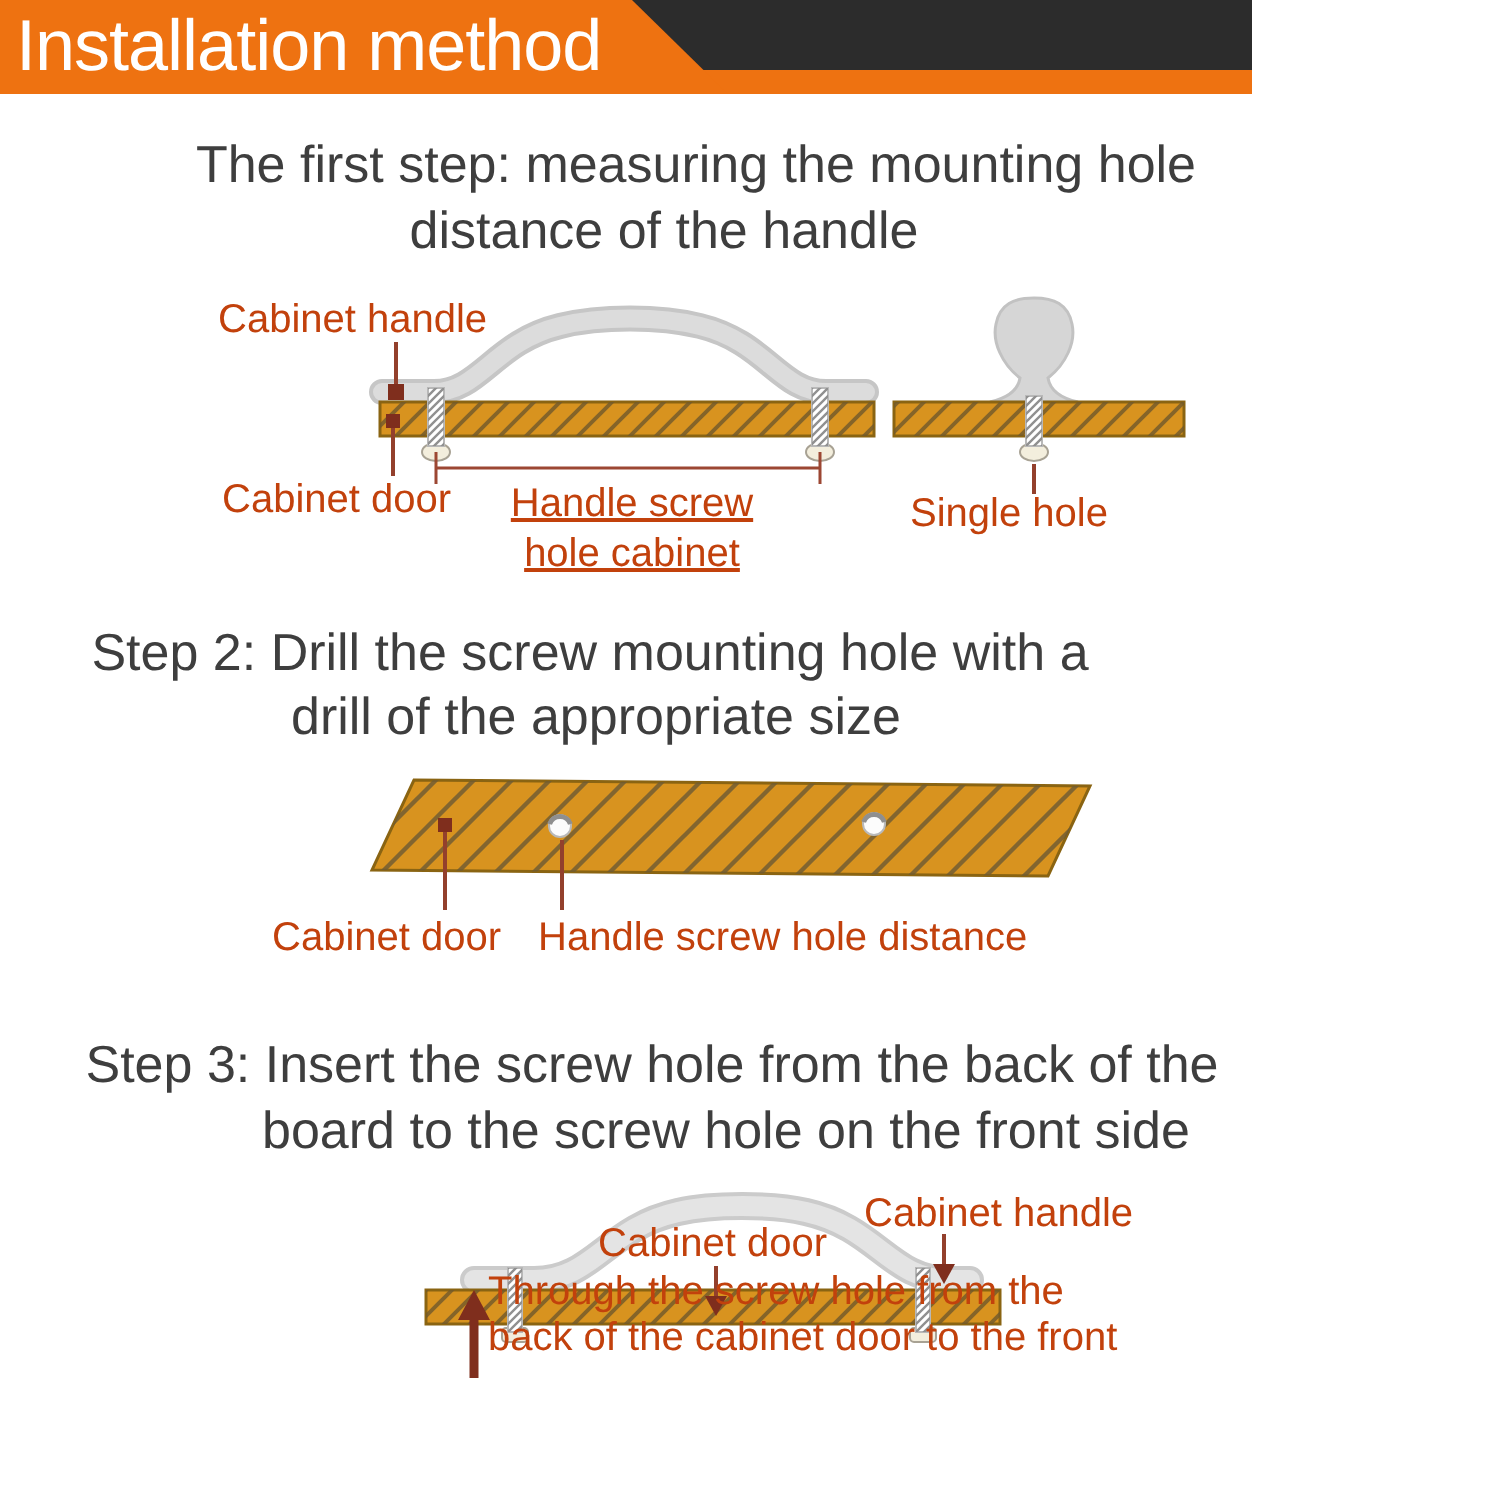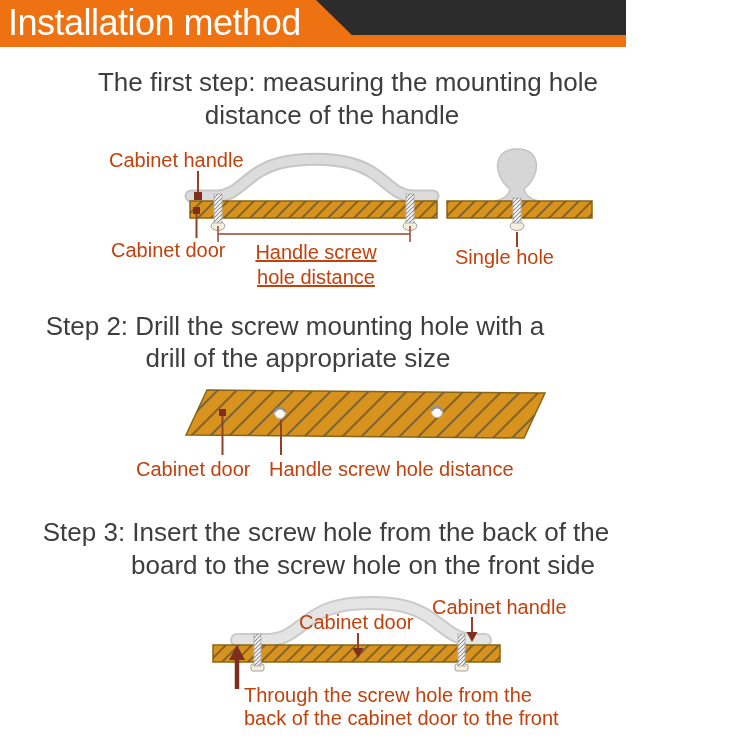--- a/index.html
+++ b/index.html
@@ -151,31 +151,31 @@
       </g>
     </g>
   </svg>
 
   <div class="h-line" style="top:67px;left:-27px;">The first step: measuring the mounting hole</div>
   <div class="h-line" style="top:100px;left:-43px;">distance of the handle</div>
   <div class="lbl" style="left:109px;top:149px;">Cabinet handle</div>
   <div class="lbl" style="left:111px;top:239px;">Cabinet door</div>
   <div class="lbl center" style="left:250px;top:240px;width:132px;line-height:25px;text-decoration:underline;">
     <span>Handle screw</span><br>
-    <span>hole distance</span>
+    <span>hole cabinet</span>
   </div>
   <div class="lbl" style="left:455px;top:246px;">Single hole</div>
 
   <div class="h-line" style="top:311px;left:-80px;">Step 2: Drill the screw mounting hole with a</div>
   <div class="h-line" style="top:343px;left:-77px;">drill of the appropriate size</div>
   <div class="lbl" style="left:136px;top:458px;">Cabinet door</div>
   <div class="lbl" style="left:269px;top:458px;">Handle screw hole distance</div>
 
   <div class="h-line" style="top:517px;left:-49px;">Step 3: Insert the screw hole from the back of the</div>
   <div class="h-line" style="top:550px;left:-12px;">board to the screw hole on the front side</div>
   <div class="lbl" style="left:432px;top:596px;">Cabinet handle</div>
   <div class="lbl" style="left:299px;top:611px;">Cabinet door</div>
-  <div class="lbl" style="left:244px;top:684px;line-height:23px;">
+  <div class="lbl" style="left:244px;top:635px;line-height:23px;">
     <span>Through the screw hole from the</span><br>
     <span>back of the cabinet door to the front</span>
   </div>
 
 </div>
 
 </body></html>

